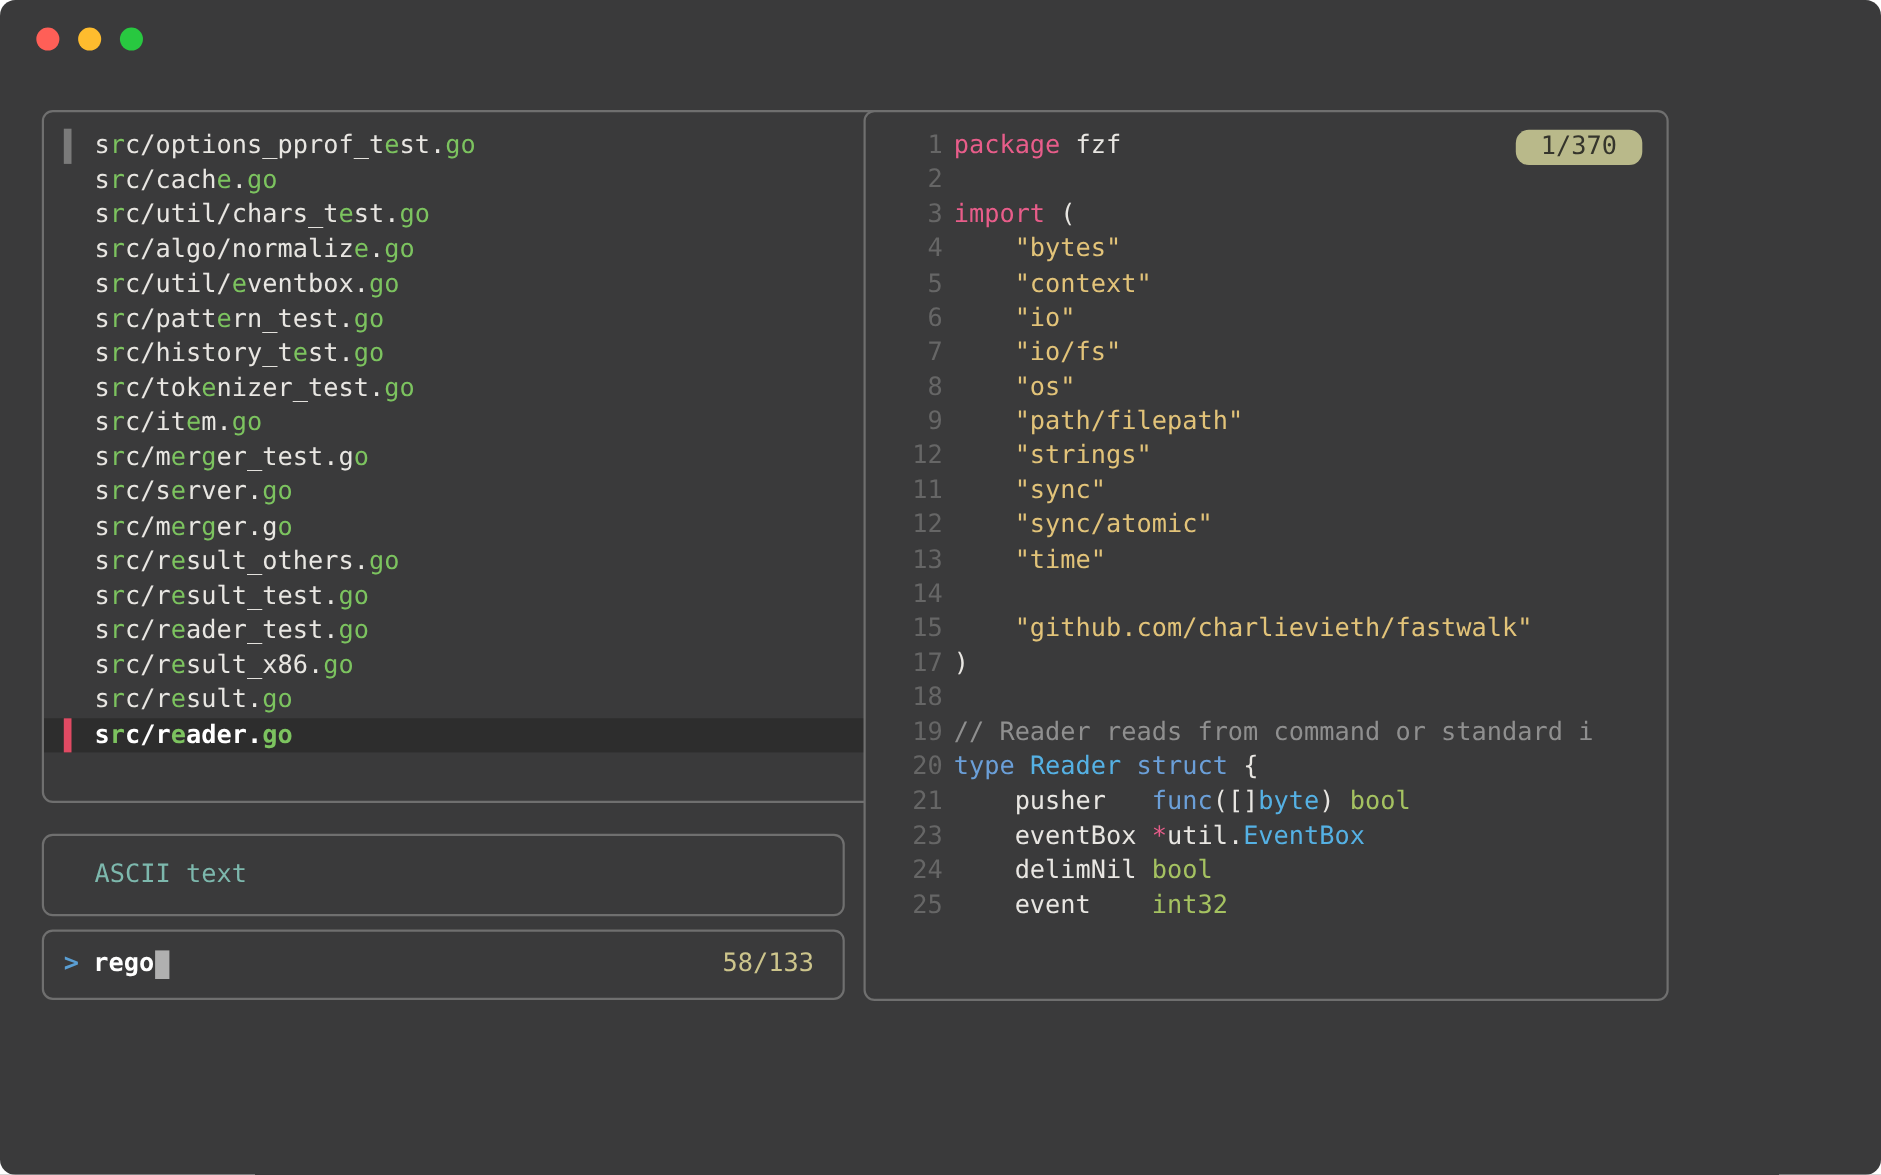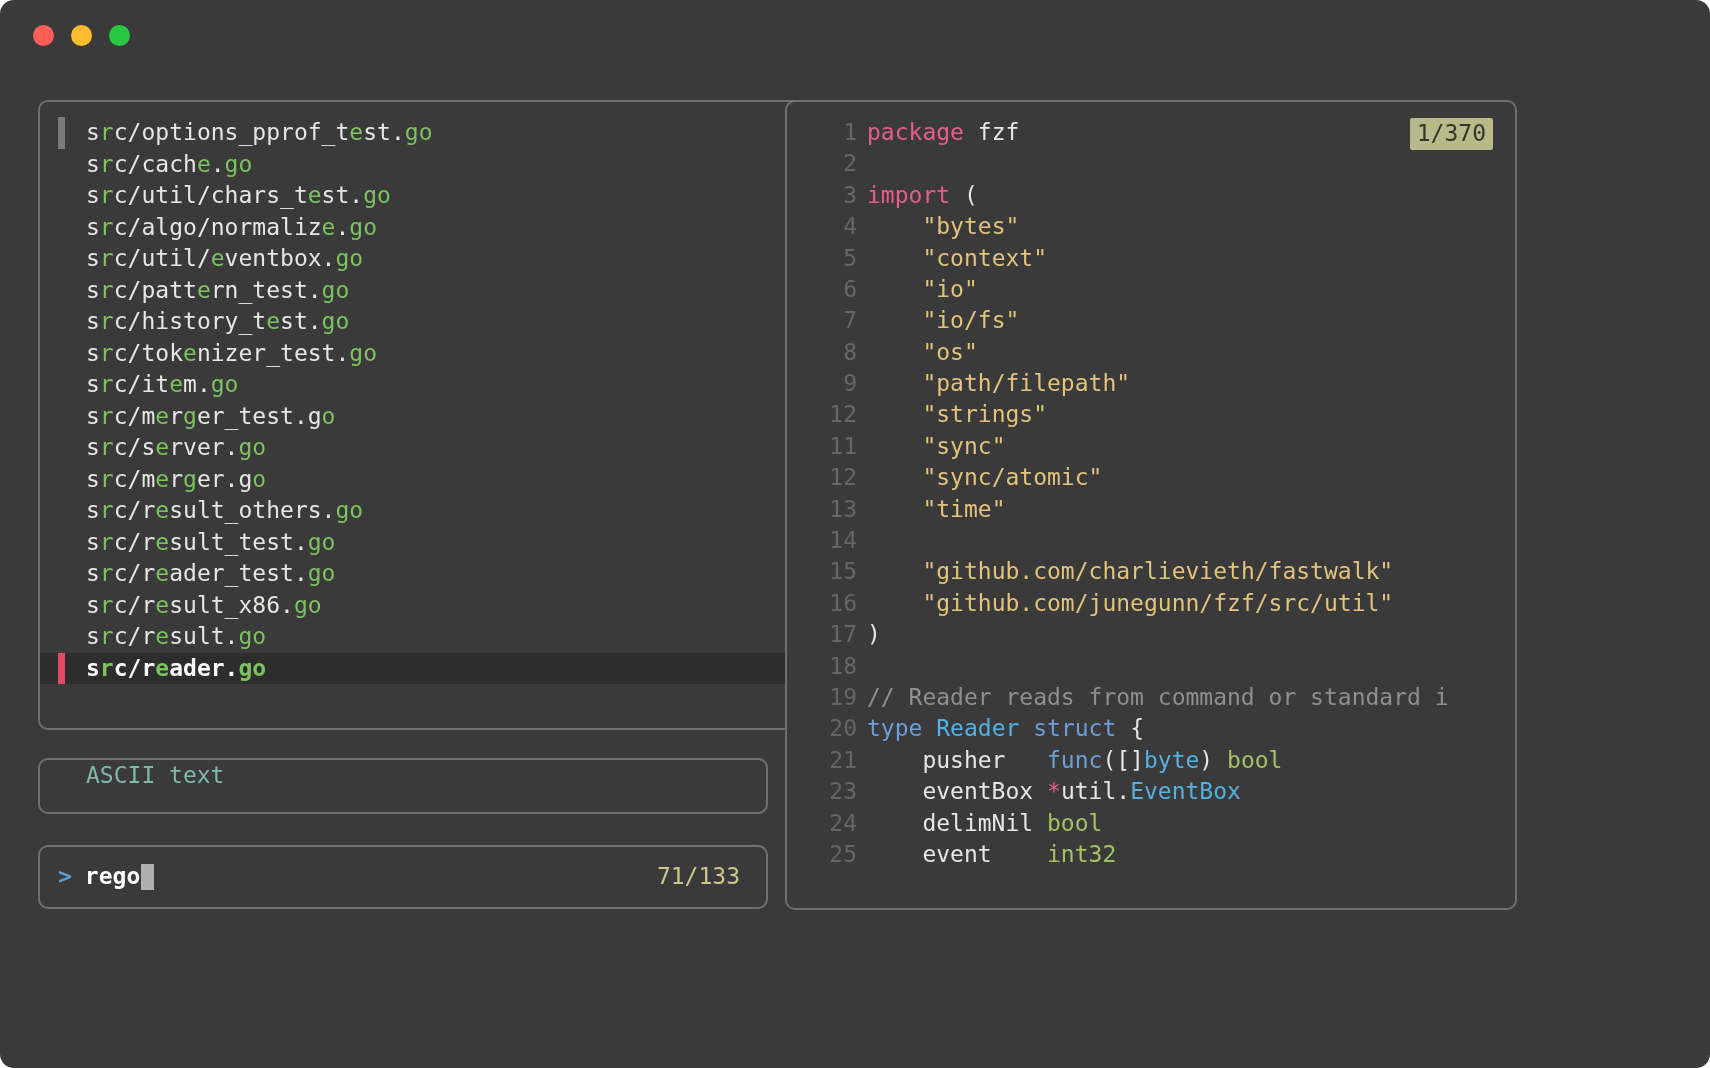--- a/index.html
+++ b/index.html
@@ -32,38 +32,38 @@
   .row{display:flex;align-items:center;height:31.5px;padding-left:18px}
   .row.sel{background:var(--selected-bg);font-weight:bold;color:#ffffff}
   .gutter{width:7px;height:31.5px;margin-right:21px;flex:none}
   .gutter.ptr{background:var(--pointer)}
   .gutter.topmark{background:var(--top-marker)}
   .fname{white-space:pre}
   .match{color:var(--match)}
   .sbar{position:absolute;right:9px;top:388px;width:4px;height:222px;background:var(--scrollbar);border-radius:2px}
 
   
-  .info-panel{left:38px;top:758px;width:730px;height:56px;display:flex;padding-left:46px;color:var(--info-text)}
+  .info-panel{left:38px;top:758px;width:730px;height:75px;display:flex;align-items:center;padding-left:46px;color:var(--info-text)}
   .prompt-panel{left:38px;top:845px;width:730px;height:64px;display:flex;align-items:center;padding:0 26px 0 18px}
   .prompt-sym{color:var(--prompt);font-weight:bold;margin-right:13px}
   .query{font-weight:bold;color:#ffffff;display:flex;align-items:center;white-space:pre}
   .cursor{display:inline-block;width:13px;height:26px;background:var(--cursor);margin-left:1px}
   .counter{margin-left:auto;color:var(--counter)}
 
   
   .preview-panel{left:785px;top:100px;width:732px;height:810px;overflow:hidden}
   .codewrap{padding-top:15px}
   .cl{display:flex;height:31.4px;align-items:center}
   .ln{width:70px;text-align:right;color:var(--text-dim);flex:none}
   .code{margin-left:10px;white-space:pre}
   .kw{color:var(--keyword)} .op{color:var(--keyword)}
   .str{color:var(--string)} .cm{color:var(--comment)}
   .kw2{color:var(--keyword2)} .typ{color:var(--type)}
   .grn{color:var(--green)} .pl{color:var(--text)}
-  .badge{position:absolute;top:16px;right:22px;background:var(--badge-bg);color:var(--badge-text);padding:0 7px;border-radius:2px}
+  .badge{position:absolute;top:16px;right:22px;background:var(--badge-bg);color:var(--badge-text);padding:0 23px;border-radius:12px}
 </style>
 </head>
 <body>
 
 <div class="window">
 
   <div class="traffic">
     <span class="dot red"></span>
     <span class="dot yellow"></span>
     <span class="dot green"></span>
@@ -147,21 +147,21 @@
     <div class="sbar"></div>
   </div>
 
   <div class="panel info-panel">
     <span>ASCII text</span>
   </div>
 
   <div class="panel prompt-panel">
     <span class="prompt-sym">&gt;</span>
     <span class="query"><span>rego</span><span class="cursor"></span></span>
-    <span class="counter">71/133</span>
+    <span class="counter">58/133</span>
   </div>
 
   <div class="panel preview-panel">
     <div class="codewrap">
         <div class="cl">
           <span class="ln">1</span>
           <span class="code"><span class="kw">package</span><span class="pl"> fzf</span></span>
         </div>
         <div class="cl">
           <span class="ln">2</span>
@@ -213,24 +213,20 @@
         </div>
         <div class="cl">
           <span class="ln">14</span>
           <span class="code"></span>
         </div>
         <div class="cl">
           <span class="ln">15</span>
           <span class="code"><span class="pl">    </span><span class="str">"github.com/charlievieth/fastwalk"</span></span>
         </div>
         <div class="cl">
-          <span class="ln">16</span>
-          <span class="code"><span class="pl">    </span><span class="str">"github.com/junegunn/fzf/src/util"</span></span>
-        </div>
-        <div class="cl">
           <span class="ln">17</span>
           <span class="code"><span class="pl">)</span></span>
         </div>
         <div class="cl">
           <span class="ln">18</span>
           <span class="code"></span>
         </div>
         <div class="cl">
           <span class="ln">19</span>
           <span class="code"><span class="cm">// Reader reads from command or standard i</span></span>

